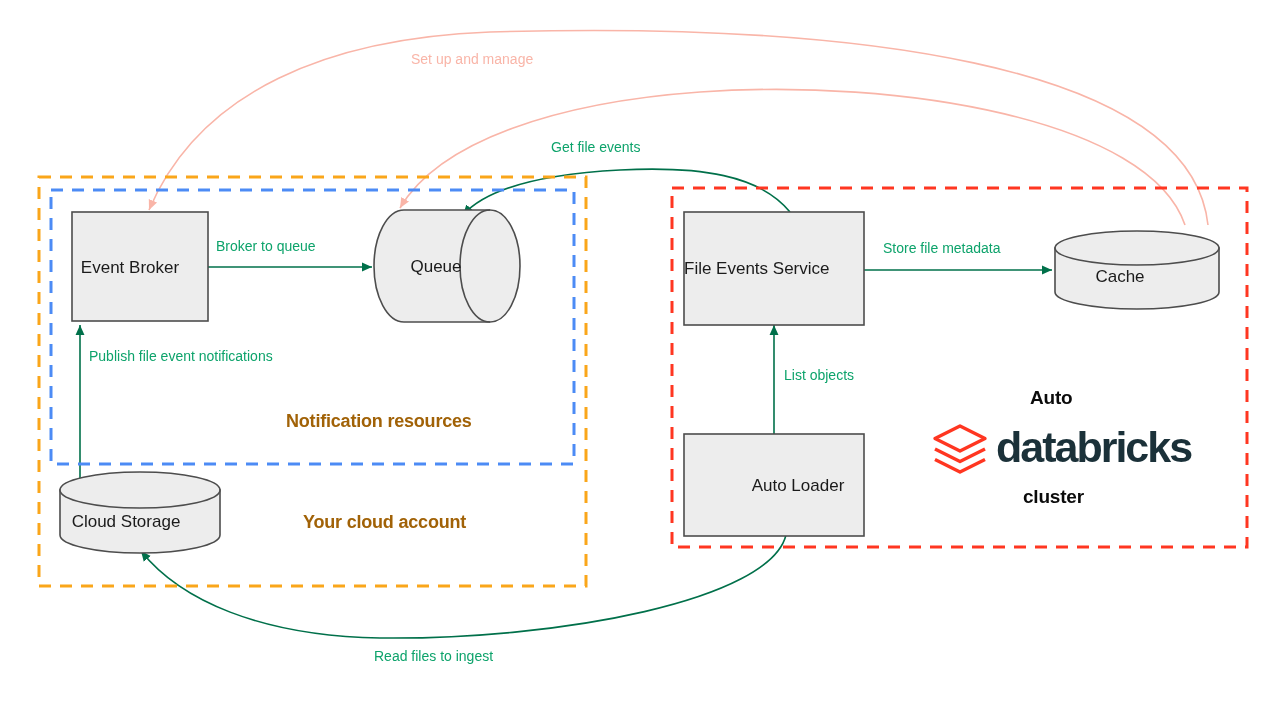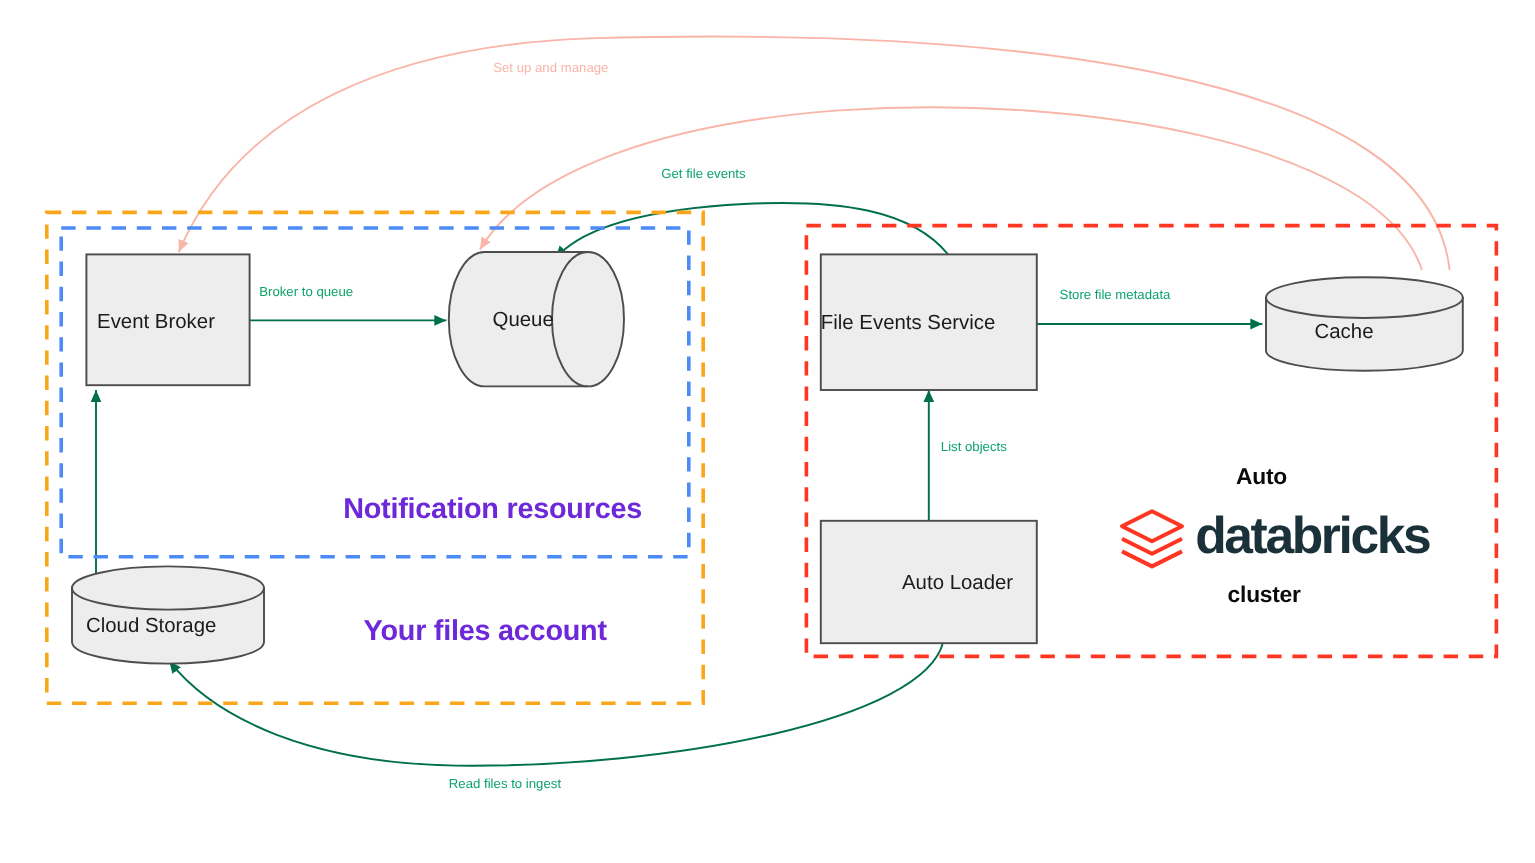--- a/index.html
+++ b/index.html
@@ -32,30 +32,30 @@
     z-index: 3;
     white-space: nowrap;
     line-height: 1.15;
   }
   .node-label {
     font-size: 17px;
     color: #1b1b1b;
     text-align: center;
   }
   .edge-label {
-    font-size: 11px;
+    font-size: 14px;
     color: #0DA36B;
   }
   .edge-label.pink {
     color: #F9B5A8;
   }
   .zone-label {
-    font-size: 24px;
+    font-size: 18px;
     font-weight: bold;
-    color: #6d28d9;
+    color: #a16207;
     letter-spacing: -0.2px;
   }
   .brand-word {
     font-size: 19px;
     font-weight: bold;
     color: #0b0b0b;
     letter-spacing: -0.2px;
   }
   .brand-name {
     position: absolute;
@@ -141,34 +141,35 @@
   <div class="txt node-label" style="left:60px; top:512px; width:132px;">Cloud Storage</div>
 
   <div class="txt node-label" style="left:684px; top:259px; width:143px;">File Events Service</div>
 
   <div class="txt node-label" style="left:1055px; top:267px; width:130px;text-align:center;">Cache</div>
 
   <div class="txt node-label" style="left:684px; top:476px; width:180px;margin-left:24px;">Auto Loader</div>
 
   <div class="txt edge-label" style="left:216px; top:238px;">Broker to queue</div>
 
+  <div class="txt edge-label" style="left:89px; top:348px;">Publish file event notifications</div>
 
   <div class="txt edge-label" style="left:551px; top:139px;">Get file events</div>
 
   <div class="txt edge-label" style="left:883px; top:240px;">Store file metadata</div>
 
   <div class="txt edge-label" style="left:784px; top:367px;">List objects</div>
 
   <div class="txt edge-label" style="left:374px; top:648px;">Read files to ingest</div>
 
   <div class="txt edge-label pink" style="left:411px; top:51px;">Set up and manage</div>
 
   <div class="txt zone-label" style="left:286px; top:411px;">Notification resources</div>
 
-  <div class="txt zone-label" style="left:303px; top:512px;">Your files account</div>
+  <div class="txt zone-label" style="left:303px; top:512px;">Your cloud account</div>
 
   <div class="txt brand-word" style="left:1030px; top:387px;">Auto</div>
 
   <div class="brand-name" style="left:996px; top:423px;">databricks</div>
 
   <div class="txt brand-word" style="left:1023px; top:486px;">cluster</div>
 
 </div>
 
 </body></html>

